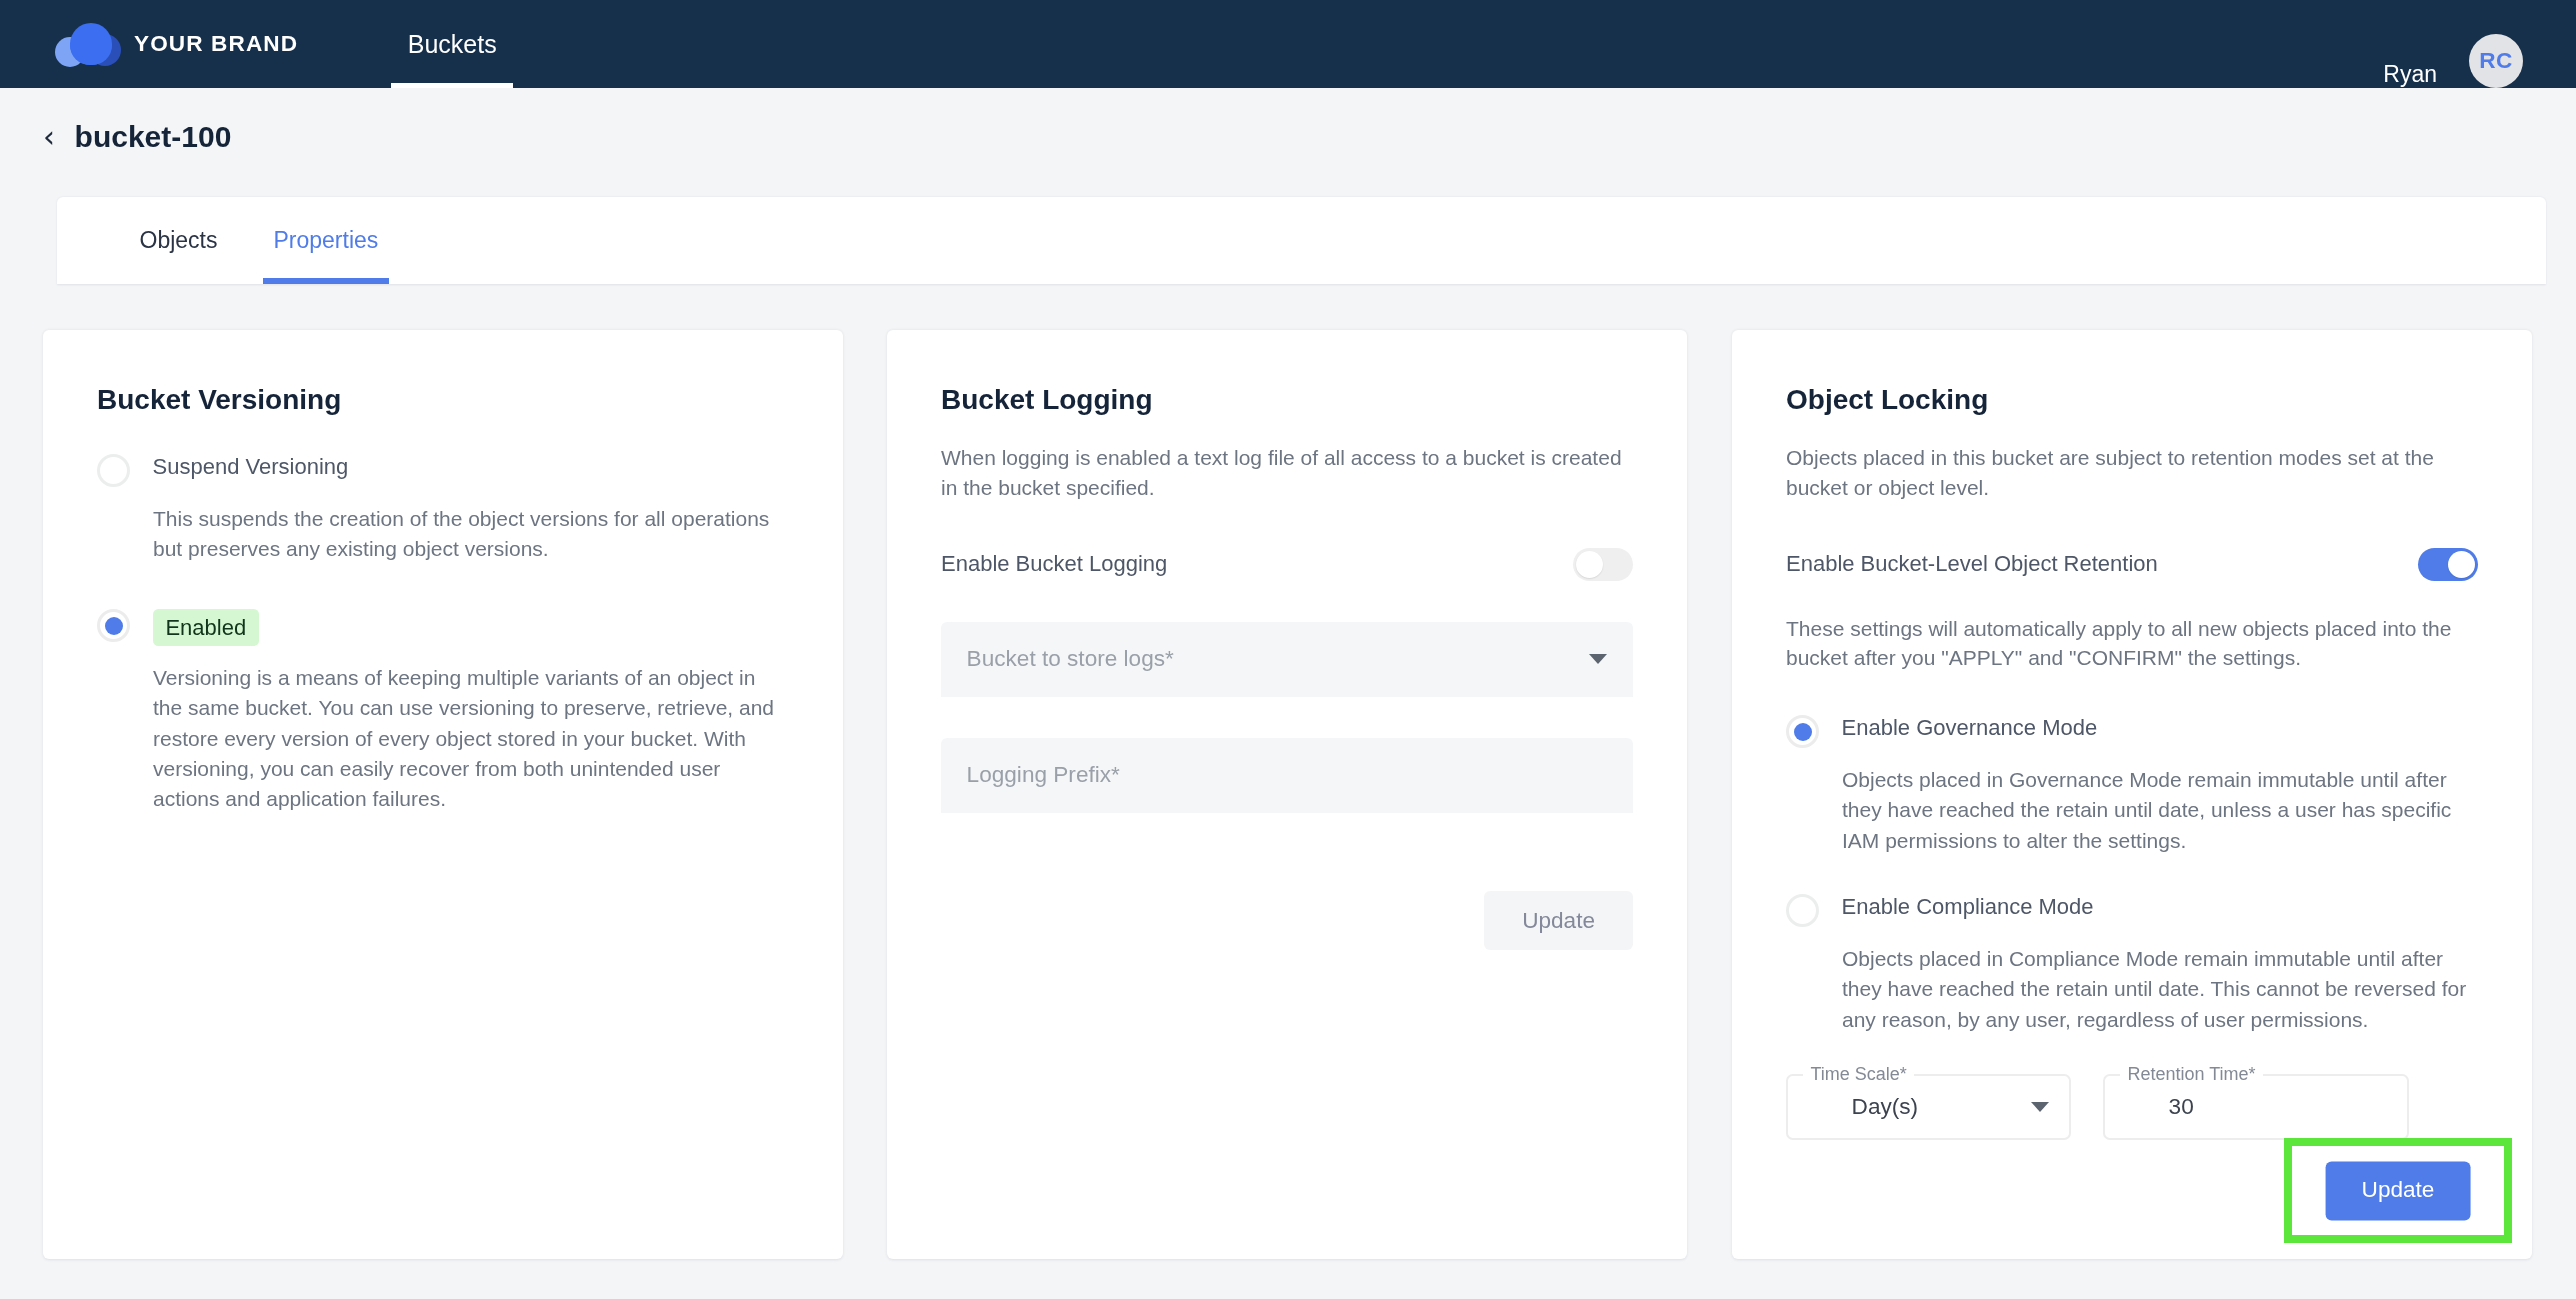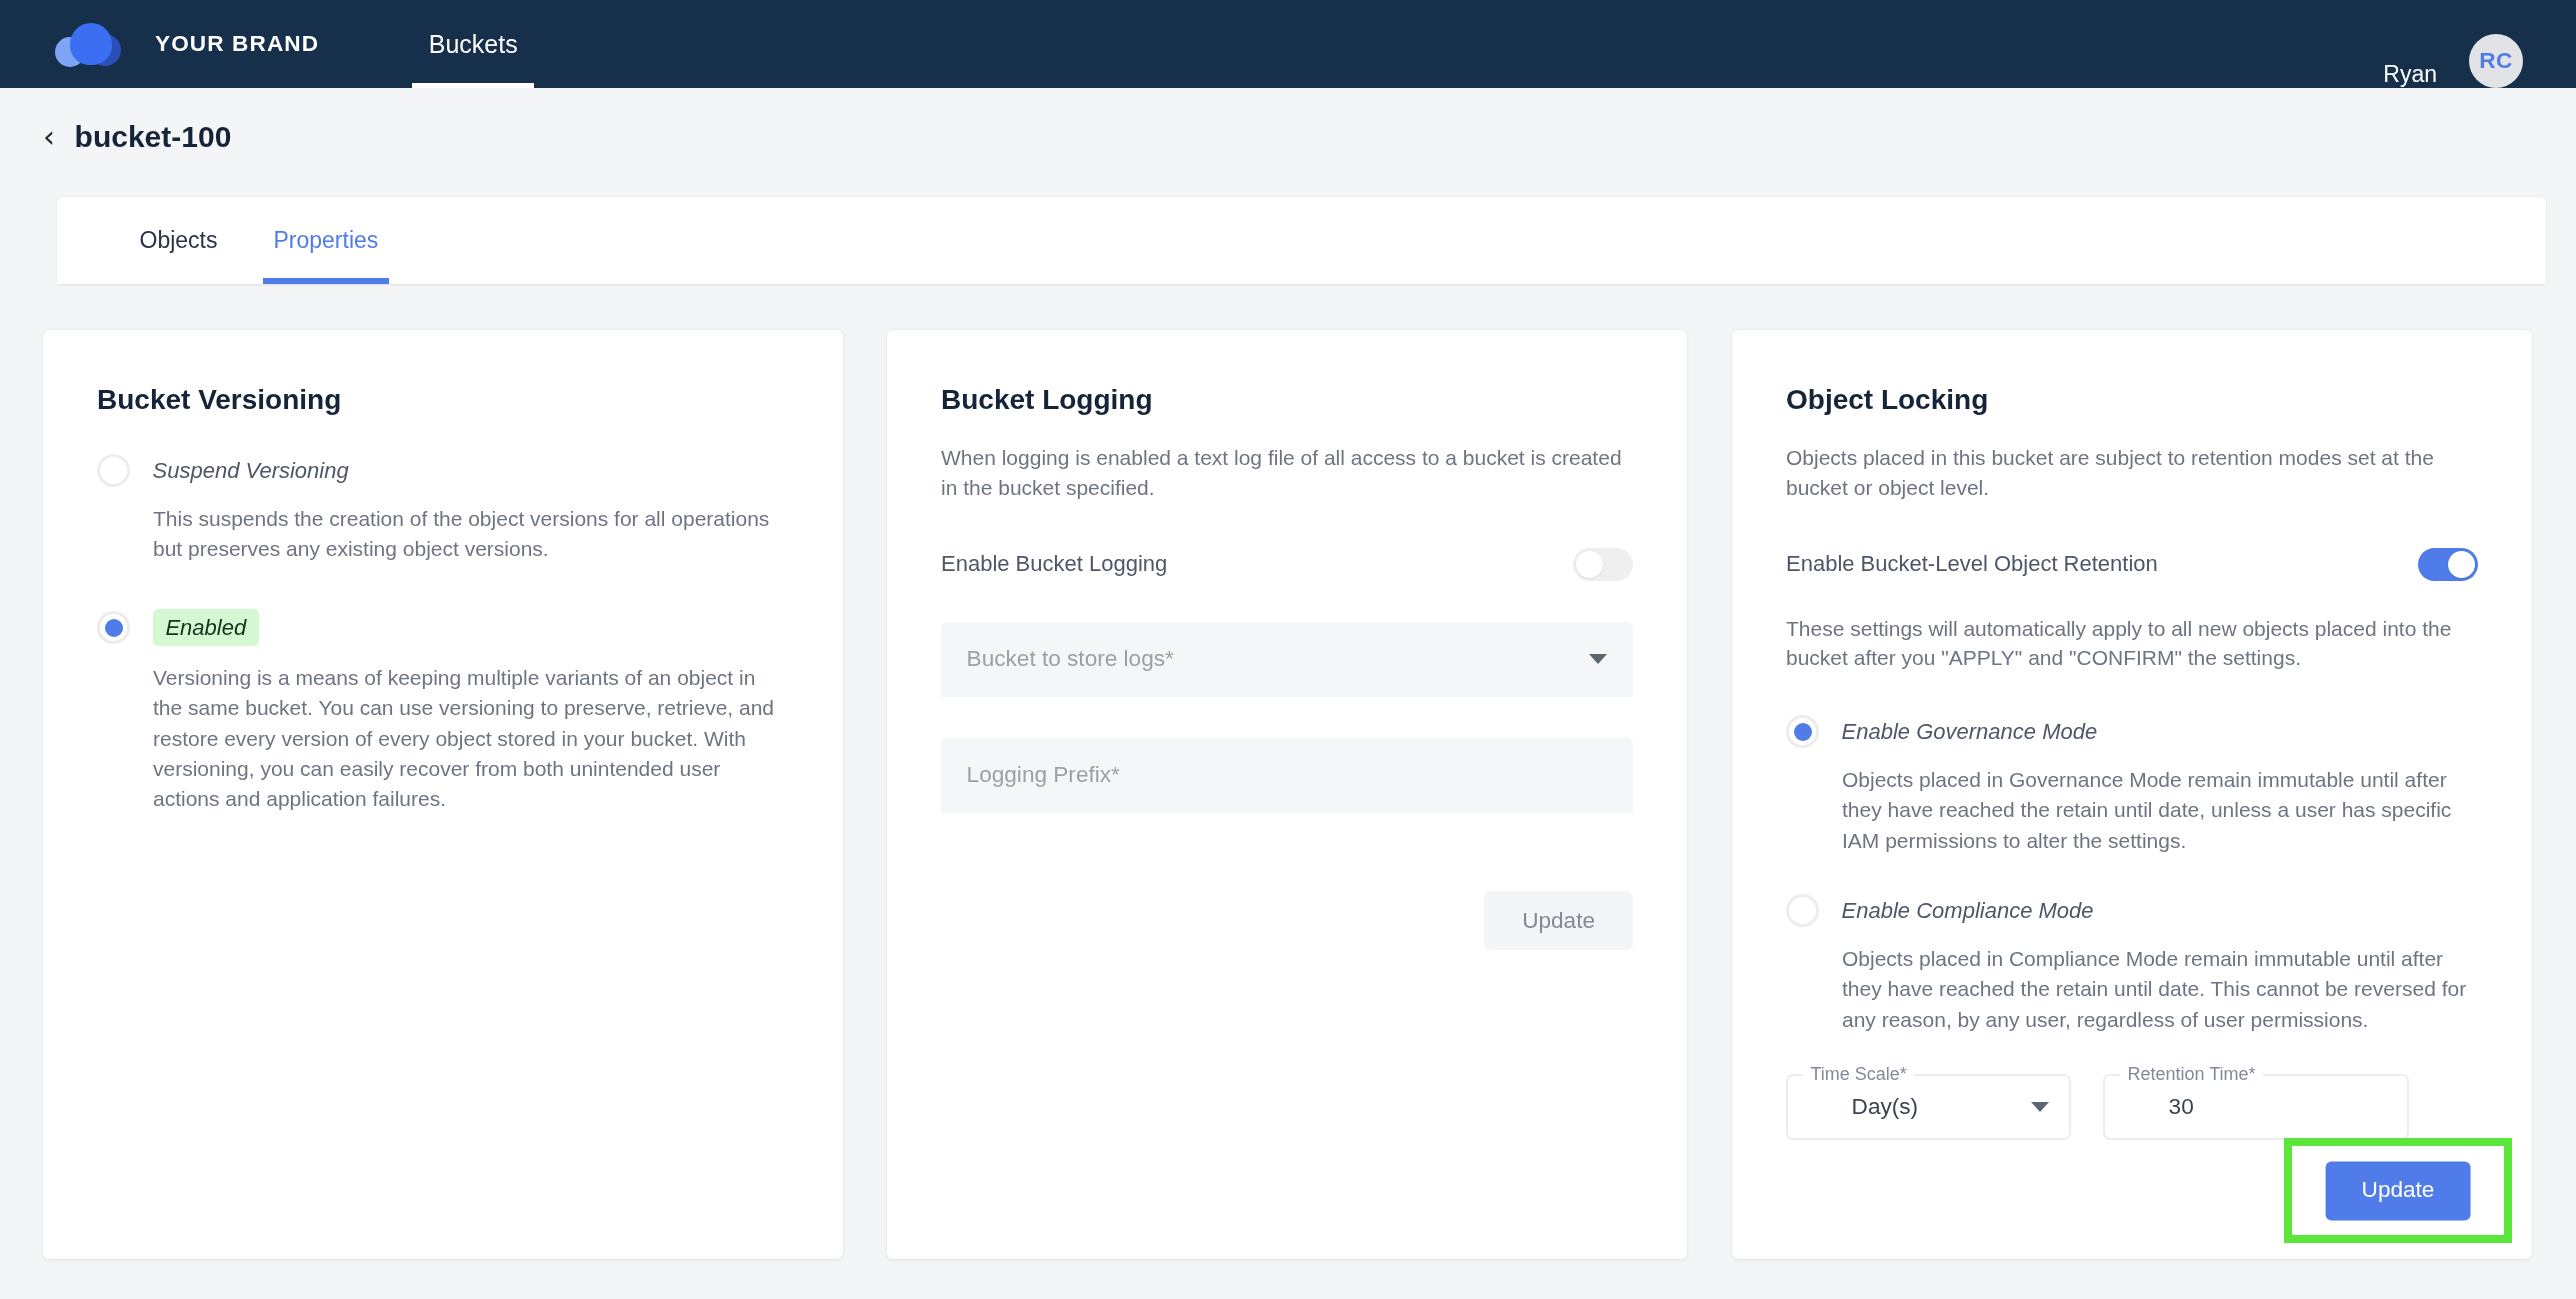--- a/index.html
+++ b/index.html
@@ -50,21 +50,21 @@
     width: 42px; height: 21px;
     background: #3b6ef0;
     border-bottom-left-radius: 19.6px;
     border-bottom-right-radius: 19.6px;
   }
   .brand-text {
     color: #ffffff;
     font-size: 22.6px;
     font-weight: bold;
     letter-spacing: 1.1px;
-    margin-left: 33px;
+    margin-left: 12px;
     white-space: nowrap;
   }
   .nav {
     display: flex;
     align-items: stretch;
     height: 88px;
     margin-left: 93px;
   }
   .nav-item {
     position: relative;
@@ -188,23 +188,21 @@
   }
   .card-desc {
     font-size: 21px;
     line-height: 1.42;
     color: #6d7582;
   }
 
   
   .radio-row {
     display: flex;
-    align-items: center;
     margin-top: 38px;
-    font-style: italic;
   }
   .radio {
     position: relative;
     width: 33px; height: 33px;
     border-radius: 50%;
     border: 3px solid #eceded;
     flex: none;
     cursor: pointer;
     background: #fff;
   }

